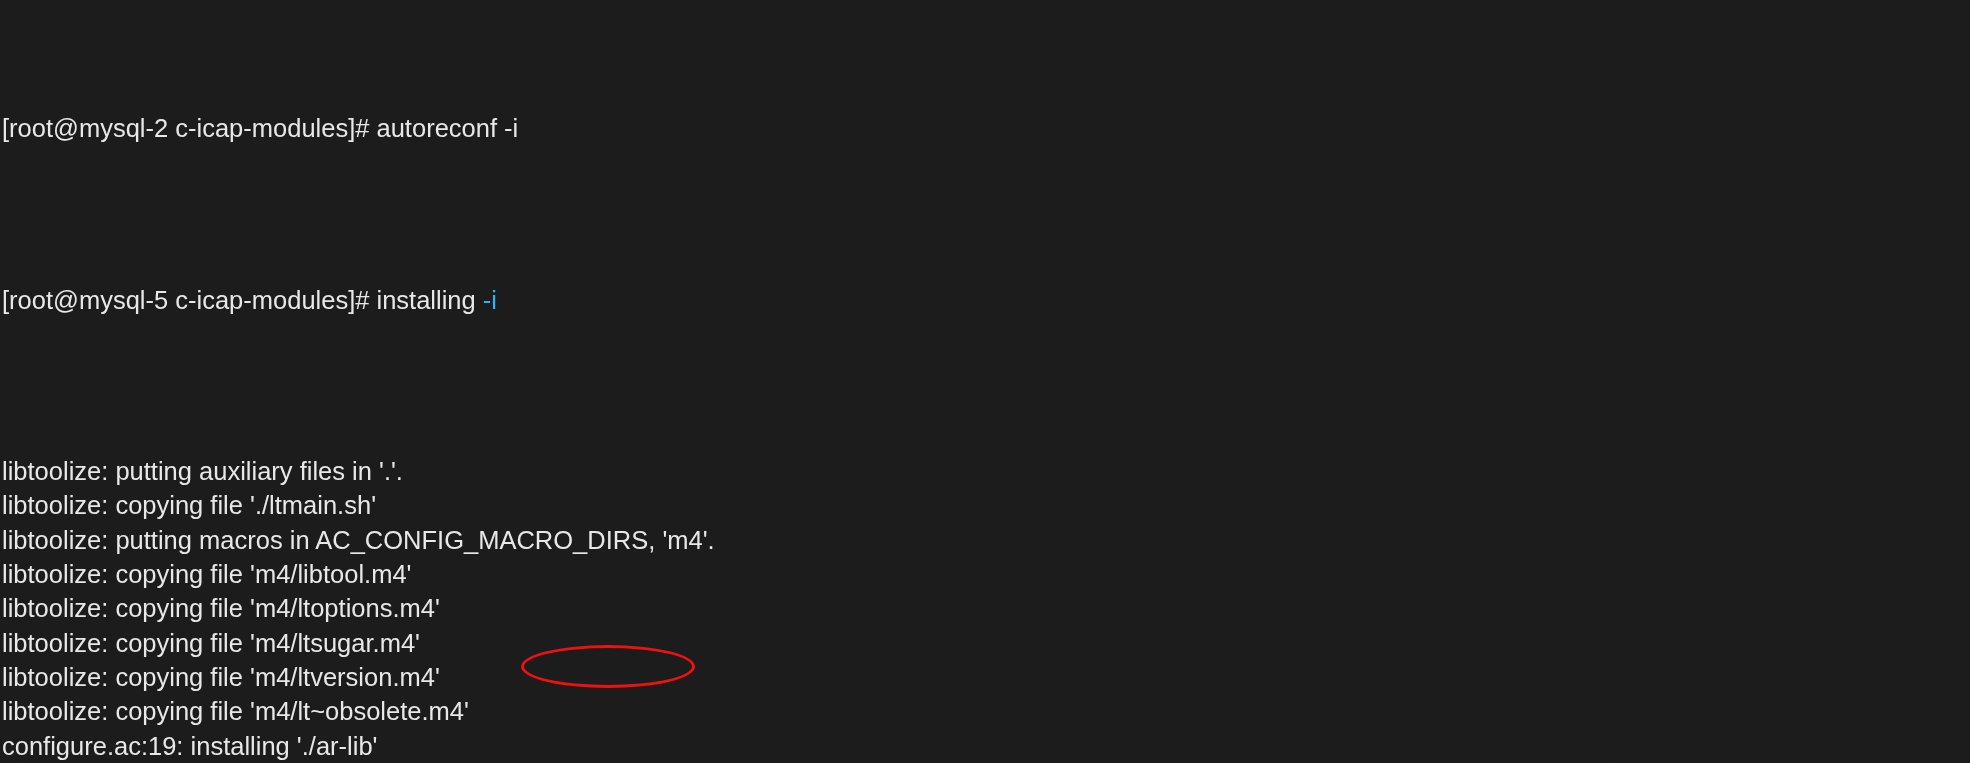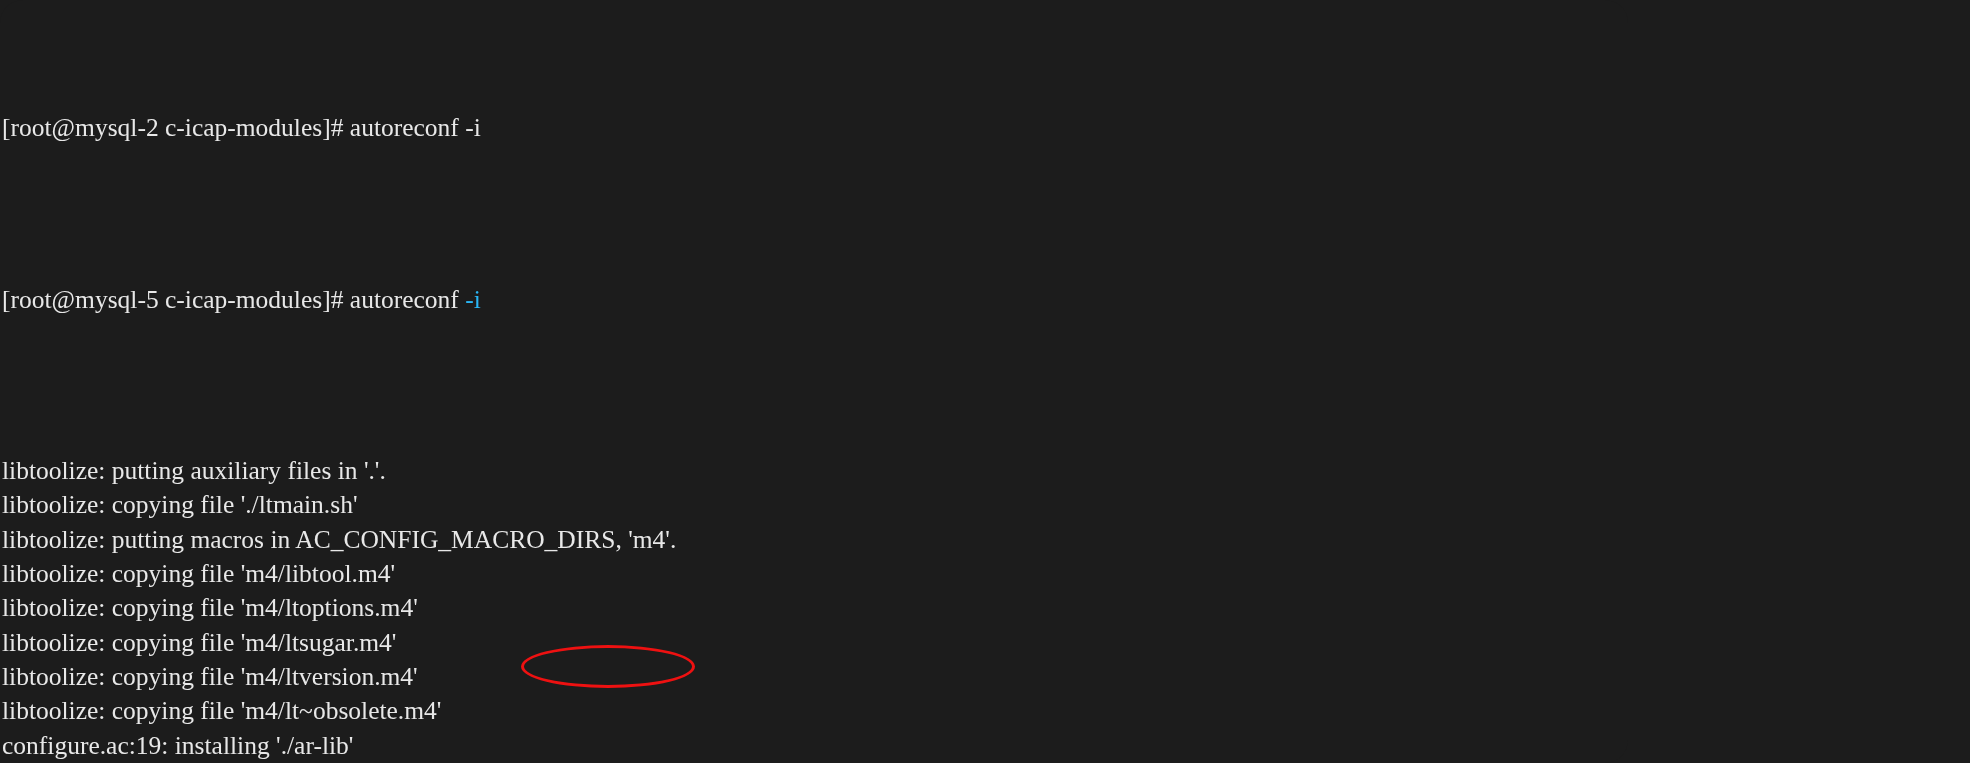--- a/index.html
+++ b/index.html
@@ -7,21 +7,21 @@
     margin: 0;
     padding: 0;
     background: #1c1c1c;
   }
   #terminal {
     position: relative;
     width: 1628px;
     height: 763px;
     background: #1c1c1c;
     overflow: hidden;
-    font-family: Liberation Serif, serif;
+    font-family: Liberation Sans, sans-serif;
     font-size: 25.5px;
     line-height: 34.3px;
     color: #e6e6e6;
     letter-spacing: 0px;
     border-radius: 23px;
     -webkit-font-smoothing: antialiased;
   }
   
   #screen {
     position: absolute;
@@ -54,21 +54,21 @@
 <body>
 
 <div id="terminal">
 
   <div id="screen">
 
     
     <div class="line"><span class="c-white">[root@mysql-2 c-icap-modules]# autoreconf -i</span></div>
 
     
-    <div class="line"><span class="c-white">[root@mysql-5 c-icap-modules]#</span><span class="c-white"> autoreconf</span><span class="c-cyan"> -i</span></div>
+    <div class="line"><span class="c-white">[root@mysql-5 c-icap-modules]#</span><span class="c-white"> installing</span><span class="c-cyan"> -i</span></div>
 
     
     <div id="output-1"><div class="line"><span class="c-white">libtoolize: putting auxiliary files in '.'.</span></div><div class="line"><span class="c-white">libtoolize: copying file './ltmain.sh'</span></div><div class="line"><span class="c-white">libtoolize: putting macros in AC_CONFIG_MACRO_DIRS, 'm4'.</span></div><div class="line"><span class="c-white">libtoolize: copying file 'm4/libtool.m4'</span></div><div class="line"><span class="c-white">libtoolize: copying file 'm4/ltoptions.m4'</span></div><div class="line"><span class="c-white">libtoolize: copying file 'm4/ltsugar.m4'</span></div><div class="line"><span class="c-white">libtoolize: copying file 'm4/ltversion.m4'</span></div><div class="line"><span class="c-white">libtoolize: copying file 'm4/lt~obsolete.m4'</span></div><div class="line"><span class="c-white">configure.ac:19: installing './ar-lib'</span></div><div class="line"></div></div>
 
     
     
 
     
     
 

